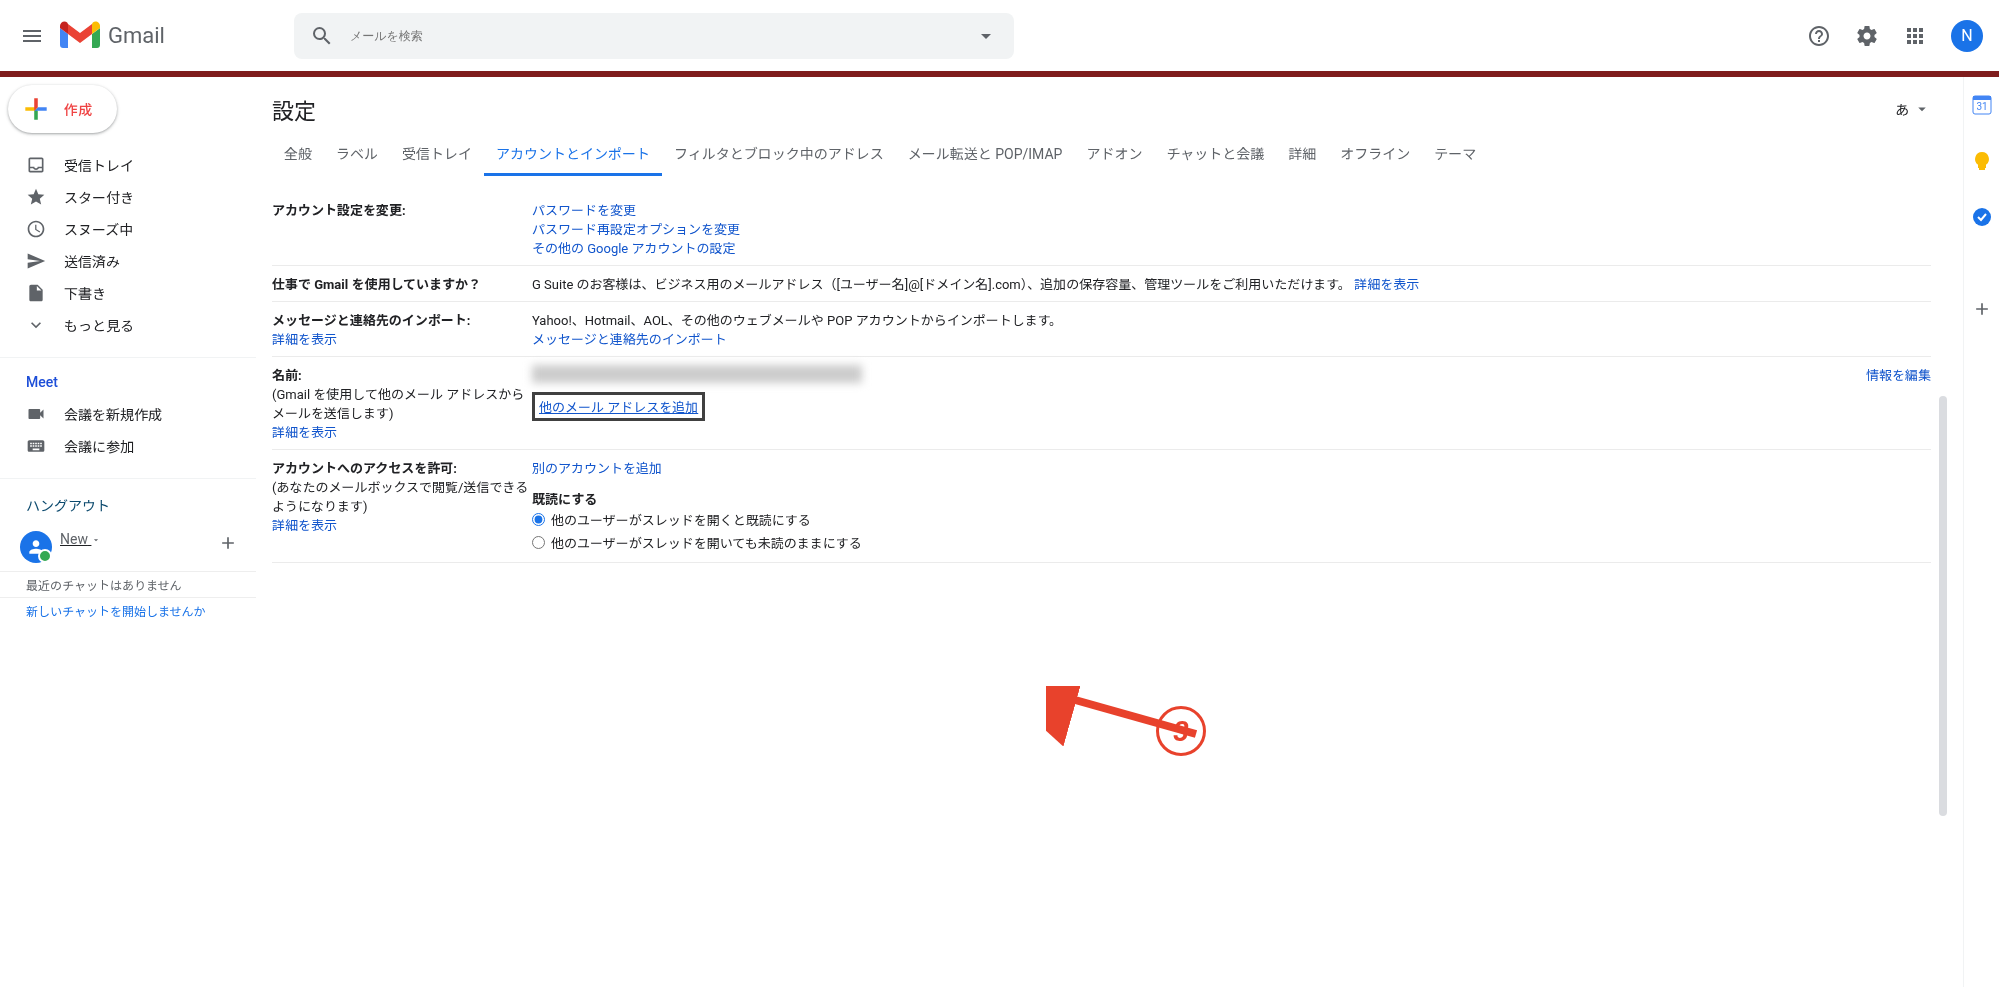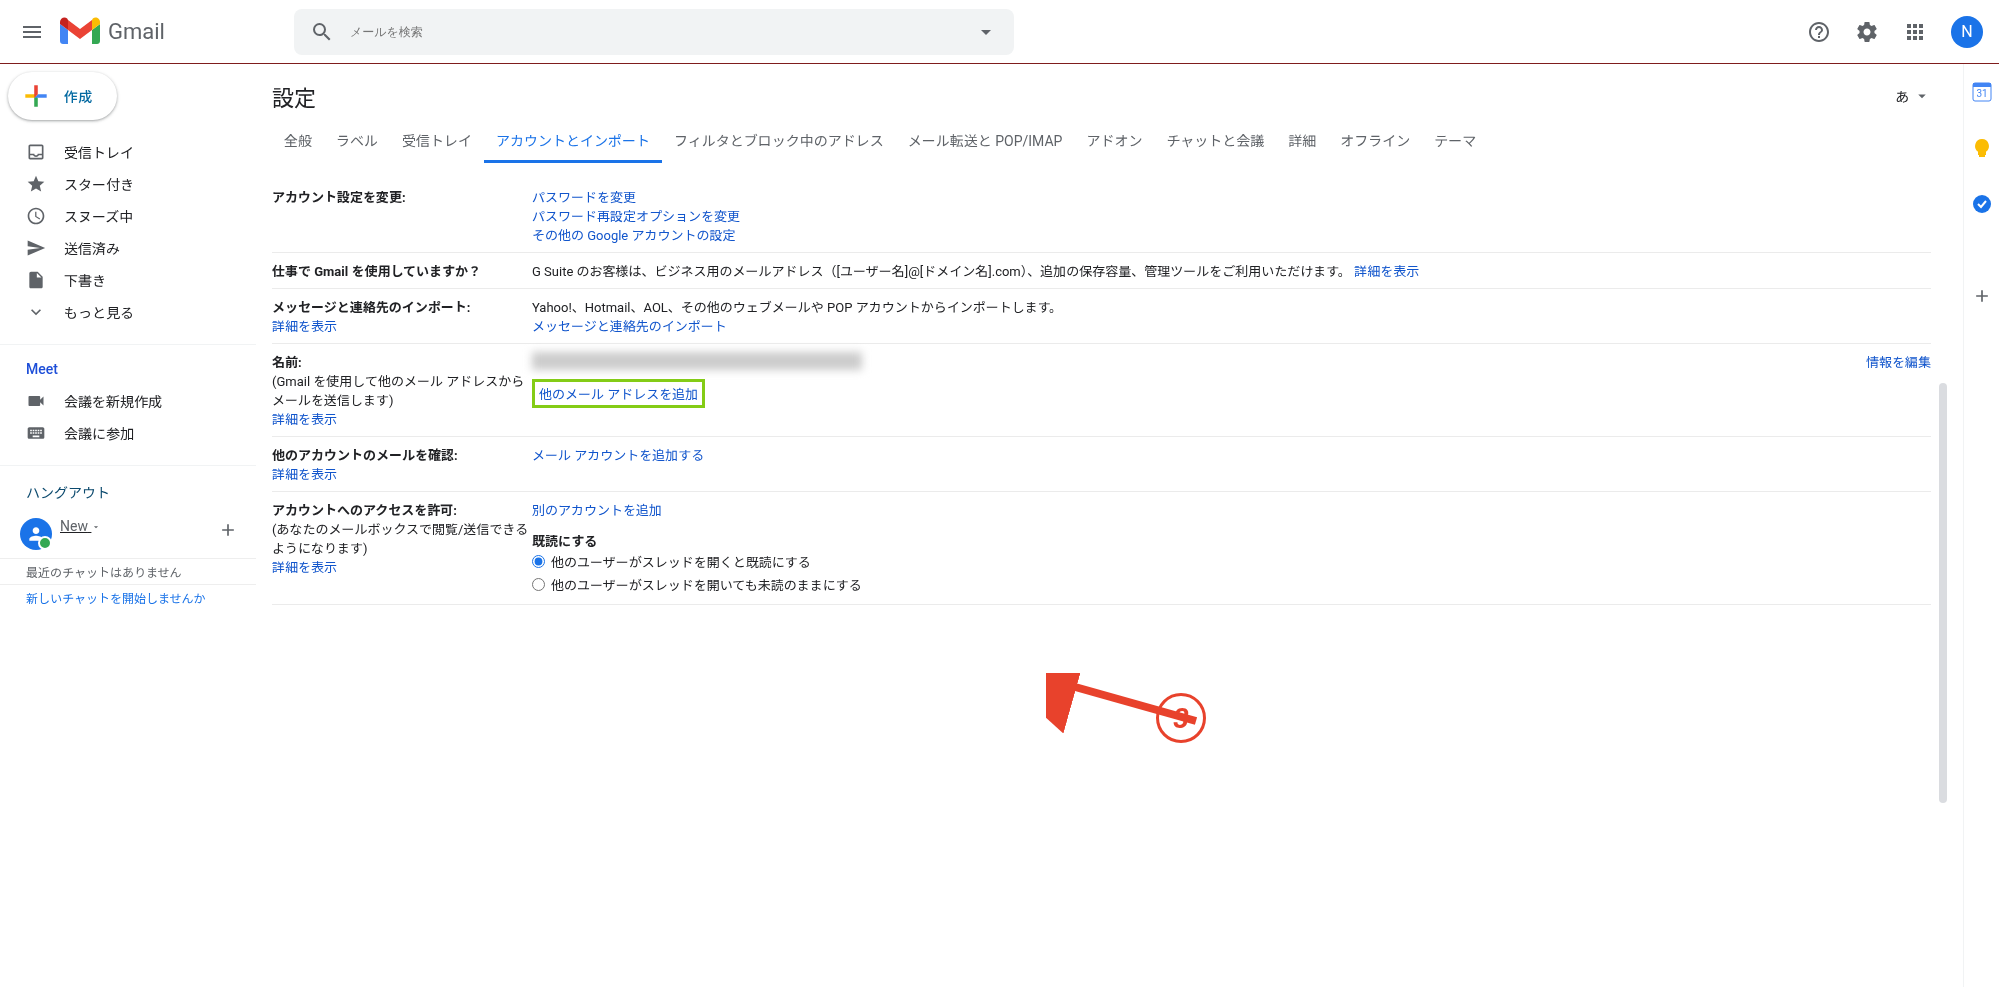--- a/index.html
+++ b/index.html
@@ -1,40 +1,40 @@
 <!DOCTYPE html>
 <html><head>
   <meta charset="utf-8">
   <style>
     * { margin: 0; padding: 0; box-sizing: border-box; }
     body { font-family: 'Roboto', 'Noto Sans JP', Arial, sans-serif; font-size: 14px; color: #202124; overflow: hidden; height: 987px; width: 1999px; }
     
     
-    .header { height: 64px; display: flex; align-items: center; padding: 8px; border-bottom: 1px solid #7f1d1d; }
+    .header { height: 77px; display: flex; align-items: center; padding: 8px; border-bottom: 6px solid #7f1d1d; }
     .menu-btn { width: 48px; height: 48px; display: flex; align-items: center; justify-content: center; border-radius: 50%; cursor: pointer; }
     .logo-area { display: flex; align-items: center; padding-right: 30px; min-width: 238px; }
     .gmail-logo { width: 40px; height: 30px; margin-left: 4px; margin-right: 8px; position: relative; }
     .gmail-text { font-size: 22px; color: #5f6368; }
     .search-container { flex: 1; max-width: 720px; }
     .search-bar { background: #f1f3f4; border-radius: 8px; height: 46px; display: flex; align-items: center; padding: 0 8px; }
     .search-icon-btn { width: 40px; height: 40px; display: flex; align-items: center; justify-content: center; }
     .search-input { flex: 1; border: none; background: transparent; font-size: 12px; color: #5f6368; outline: none; padding: 0 8px; }
     .search-dropdown { width: 40px; height: 40px; display: flex; align-items: center; justify-content: center; }
     .header-right { display: flex; align-items: center; margin-left: auto; gap: 8px; padding-right: 8px; }
     .header-icon-btn { width: 40px; height: 40px; display: flex; align-items: center; justify-content: center; border-radius: 50%; cursor: pointer; }
     .avatar { width: 32px; height: 32px; border-radius: 50%; background: #1a73e8; color: #fff; display: flex; align-items: center; justify-content: center; font-size: 16px; margin-left: 8px; }
     
     
     .body-container { display: flex; height: calc(987px - 64px); }
     
     
     .sidebar { width: 256px; padding: 8px 0; overflow-y: auto; }
     .compose-btn { margin: 0 0 16px 8px; height: 48px; border-radius: 24px; background: #fff; box-shadow: 0 1px 2px 0 rgba(60,64,67,.3), 0 1px 3px 1px rgba(60,64,67,.15); display: inline-flex; align-items: center; padding: 0 24px 0 12px; cursor: pointer; }
     .compose-plus { width: 32px; height: 32px; margin-right: 12px; }
-    .compose-text { font-size: 14px; color: #0369a1; font-weight: 500; letter-spacing: .25px; }
+    .compose-text { font-size: 14px; color: #ef4444; font-weight: 500; letter-spacing: .25px; }
     .sidebar-item { height: 32px; display: flex; align-items: center; padding: 0 12px 0 26px; border-radius: 0 16px 16px 0; cursor: pointer; color: #202124; margin-right: 8px; }
     .sidebar-item-icon { width: 20px; height: 20px; margin-right: 18px; color: #5f6368; display: flex; align-items: center; justify-content: center; }
     .sidebar-item-label { font-size: 14px; }
     
     .sidebar-section { margin-top: 16px; padding: 8px 0; border-top: 1px solid #f1f3f4; }
     .sidebar-section-title { font-size: 14px; font-weight: 500; padding: 8px 26px; color: #1d4ed8; }
     
     .hangout-section { margin-top: 8px; padding: 8px 0; border-top: 1px solid #f1f3f4; }
     .hangout-title { font-size: 14px; padding: 8px 26px; color: #0c4a6e; }
     .hangout-user { display: flex; padding: 8px 16px 8px 20px; text-decoration: underline; }
@@ -57,21 +57,21 @@
     
     .settings-body { padding: 8px 16px; position: relative; }
     .settings-table { width: 100%; border-collapse: collapse; }
     .settings-table td { padding: 8px 0; vertical-align: top; font-size: 13px; border-bottom: 1px solid #ebebeb; }
     .settings-table tr:first-child td { padding-top: 16px; }
     .settings-label-cell { width: 260px; font-weight: bold; color: #202124; padding-right: 8px; }
     .settings-sublabel { font-weight: normal; font-size: 13px; color: #202124; }
     .link-blue { color: #1155cc; cursor: pointer; }
     .edit-link { color: #1155cc; cursor: pointer; float: right; }
     
-    .redbox { border: 3px solid #84cc16; padding: 2px 4px; display: inline-block; }
+    .redbox { border: 3px solid #404040; padding: 2px 4px; display: inline-block; text-decoration: underline; }
     .arrow-annotation { position: absolute; top: 510px; left: 790px; width:170px; height:60px; pointer-events:none; }
     .circle-3 { position: absolute; top: 530px; left: 900px; width: 50px; height: 50px; border: 3px solid #e8422c; border-radius: 50%; display: flex; align-items: center; justify-content: center; color: #e8422c; font-size: 28px; font-weight: bold; pointer-events:none; font-style:italic; }
     
     .blurred { filter: blur(4px); background: #ccc; color: #999; width: 330px; height: 18px; display: inline-block; }
     
     .radio-row { display: flex; align-items: center; gap: 6px; padding: 2px 0; }
     .radio-row input { accent-color: #1a73e8; }
     
     
     .side-panel { width: 36px; border-left: 1px solid #f1f3f4; display: flex; flex-direction: column; align-items: center; padding-top: 8px; gap: 16px; }
@@ -307,29 +307,20 @@
           <td>
             <div>
               <span class="blurred"></span>
               <span class="edit-link">情報を編集</span>
             </div>
             <div style="margin-top:6px;"><span class="redbox link-blue">他のメール アドレスを追加</span></div>
           </td>
         </tr>
         <tr>
           <td class="settings-label-cell">
-            <span>他のアカウントのメールを確認:</span><br>
-            <span class="link-blue settings-sublabel">詳細を表示</span>
-          </td>
-          <td>
-            <span class="link-blue">メール アカウントを追加する</span>
-          </td>
-        </tr>
-        <tr>
-          <td class="settings-label-cell">
             <span>アカウントへのアクセスを許可:</span><br>
             <span class="settings-sublabel">(あなたのメールボックスで閲覧/送信できるようになります)</span><br>
             <span class="link-blue settings-sublabel">詳細を表示</span>
           </td>
           <td>
             <div><span class="link-blue">別のアカウントを追加</span></div>
             <div style="margin-top:12px;font-weight:bold;">既読にする</div>
             <div class="radio-row">
               <input type="radio" name="markread" checked="" style="">
               <label>他のユーザーがスレッドを開くと既読にする</label>

